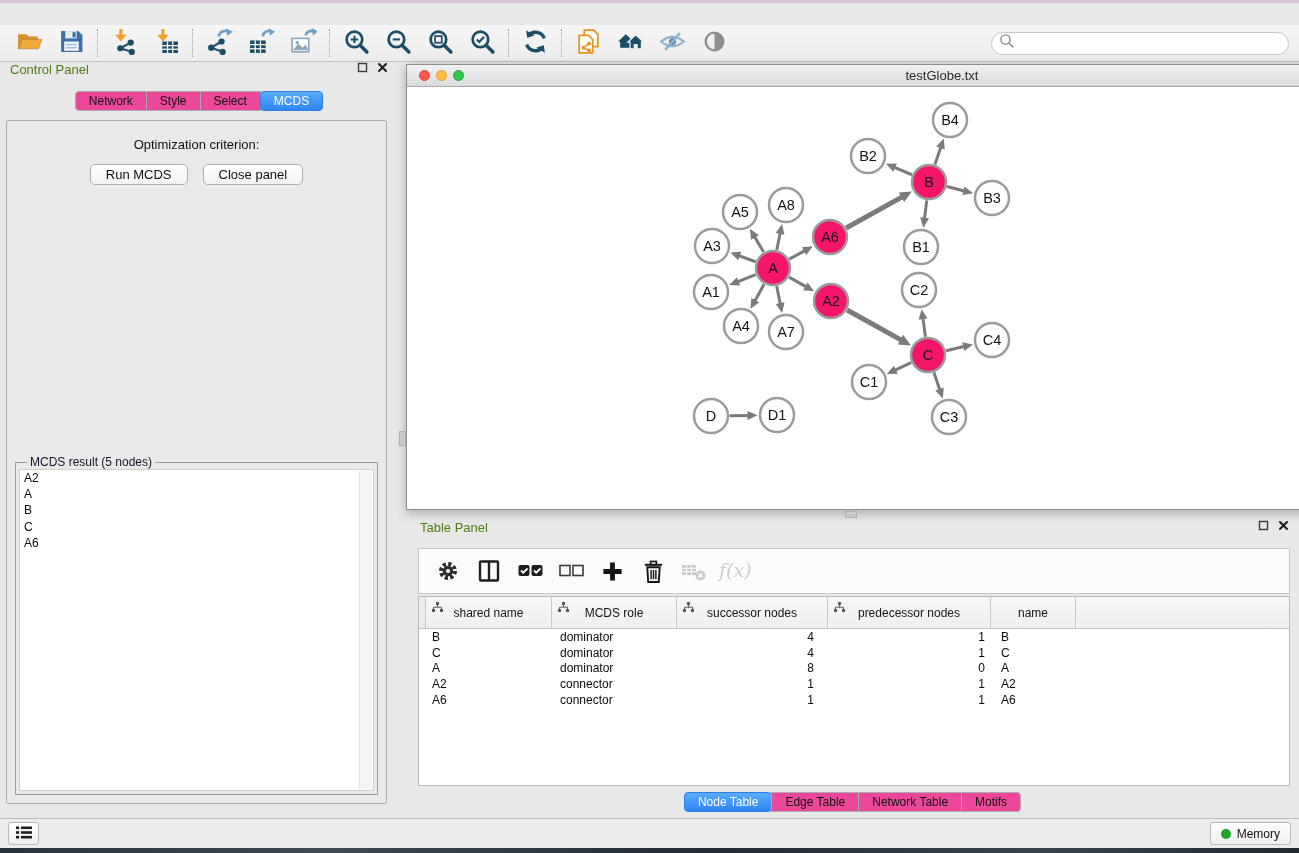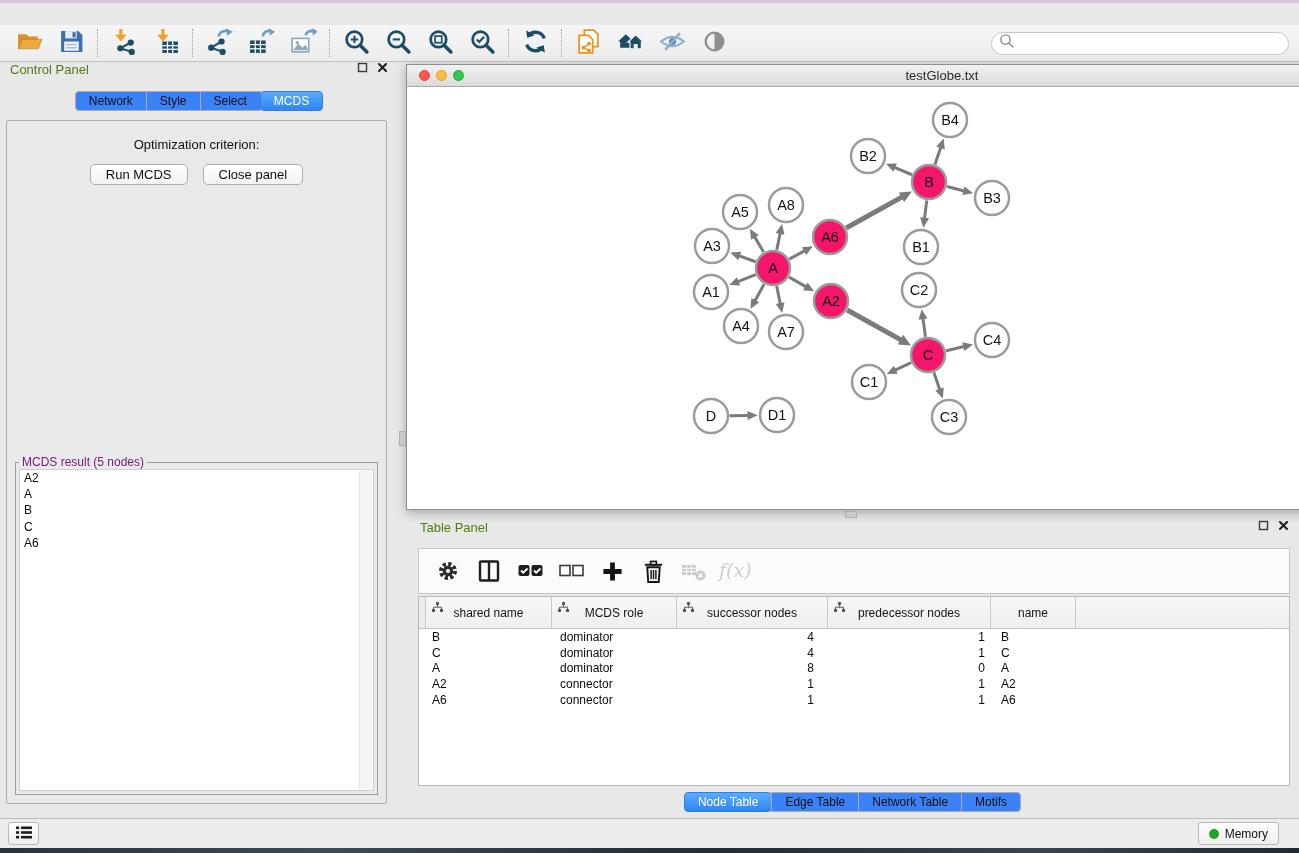--- a/index.html
+++ b/index.html
@@ -34,21 +34,21 @@
 
   
   .panel-header { height:26px; display:flex; align-items:flex-start; padding:0 10px;
                   font-size:13px; color:#4d7c0f; }
   .win-icons { margin-left:auto; display:flex; gap:9px; align-items:center; }
   .win-icons svg { display:block; }
 
   
   .control-panel { position:absolute; top:62px; left:0; width:398px; height:756px; }
   .cp-tabs { display:flex; justify-content:center; margin-top:3px; position:relative; z-index:2; }
-  .seg { font-size:12px; height:20px; line-height:18px; padding:0 13px; background:#3b82f6;
+  .seg { font-size:12px; height:20px; line-height:18px; padding:0 13px; background:#ec4899;
          border:1px solid #ABABAB; margin-left:-1px; color:#111; cursor:default; }
   .seg:first-child { border-radius:4px 0 0 4px; margin-left:0; }
   .seg:last-child { border-radius:0 4px 4px 0;text-align:right; }
   .seg.active { background:linear-gradient(#5AABFD,#2E86F3); color:#fff;
                 border-color:#2E7FE0; border-radius:4px; }
   .cp-body { position:absolute; top:58px; left:6px; right:11px; bottom:14px;
              border:1px solid #ADADAD; border-radius:2px; background:#E9E9E9; }
   .opt-label { text-align:center; margin-top:16px; font-size:13px; color:#101010; }
   .combo { position:relative; margin:9px auto 0; width:312px; height:23px; background:#fff;
            border:1px solid #ACACAC; border-radius:4px; font-size:13px; line-height:21px;
@@ -58,21 +58,21 @@
                    display:flex; flex-direction:column; align-items:center; justify-content:center; gap:2px; }
   .chev { width:0; height:0; border-left:4px solid transparent; border-right:4px solid transparent; }
   .chev.up { border-bottom:5px solid #fff; }
   .chev.down { border-top:5px solid #fff; }
   .cp-buttons { display:flex; justify-content:center; gap:15px; margin-top:12px; }
   .btn { height:21px; padding:0 15px; font-size:13px; color:#101010;
          background:linear-gradient(#FFFFFF,#F2F2F2); border:1px solid #AFAFAF; border-radius:5px;
          font-family:"Liberation Sans",sans-serif; }
   .result-fieldset { position:absolute; left:8px; right:8px; top:334px; bottom:8px;
                      border:1px solid #9E9E9E; }
-  .result-fieldset legend { font-size:12px; color:#701a75; margin-left:3px; padding:0 3px; }
+  .result-fieldset legend { font-size:12px; color:#0f172a; margin-left:11px; padding:0 3px; }
   .result-list { position:absolute; left:3px; right:3px; top:0px; bottom:3px; background:#fff;
                  border:1px solid #CFCFCF; overflow:hidden; font-size:12px; }
   .result-list .item { line-height:16.2px; padding-left:4px; color:#0A0A0A; }
   .vtrack { position:absolute; right:1px; top:1px; bottom:1px; width:13px; background:#F4F4F4;
             border-left:1px solid #E4E4E4; }
 
   
   .net-window { position:absolute; left:406px; top:64px; width:1072px; height:446px;
                 background:#fff; border:1px solid #8F8F8F; box-shadow:0 3px 10px rgba(0,0,0,0.28); }
   .net-titlebar { position:relative; height:22px; background:linear-gradient(#F1F1F1,#DBDBDB);
@@ -106,21 +106,21 @@
   .tr { display:flex; height:15.8px; font-size:12px; align-items:center; color:#0A0A0A; }
   .td { padding:0 6px; overflow:hidden; white-space:nowrap; }
   .tp-tabs { position:absolute; left:0; right:0; bottom:6px; display:flex; justify-content:center; }
 
   
   .statusbar { position:absolute; left:0; right:0; bottom:5px; height:30px; background:#EDECED;
                border-top:1px solid #BEBEBE; }
   .sb-btn-left { position:absolute; left:8px; top:3px; width:31px; height:23px;
                  background:linear-gradient(#FDFDFD,#EFEFEF); border:1px solid #B9B9B9;
                  border-radius:3px; display:flex; align-items:center; justify-content:center; }
-  .sb-memory { position:absolute; right:20px; top:3px; height:23px; padding:0 10px;
+  .sb-memory { position:absolute; right:8px; top:3px; height:23px; padding:0 10px;
                background:linear-gradient(#FDFDFD,#EFEFEF); border:1px solid #B9B9B9;
                border-radius:3px; display:flex; align-items:center; gap:6px; font-size:12px; color:#101010; }
   .memdot { width:10px; height:10px; border-radius:50%; background:#1FA32A; }
   .desktop-strip { position:absolute; left:0; right:0; bottom:0; height:5px;
                    background:linear-gradient(90deg,#2A333C,#3E4A56 25%,#232B33 55%,#39444E 80%,#222A31); }
   .disabled { opacity:0.55; }
 </style>
 </head>
 <body>
 

